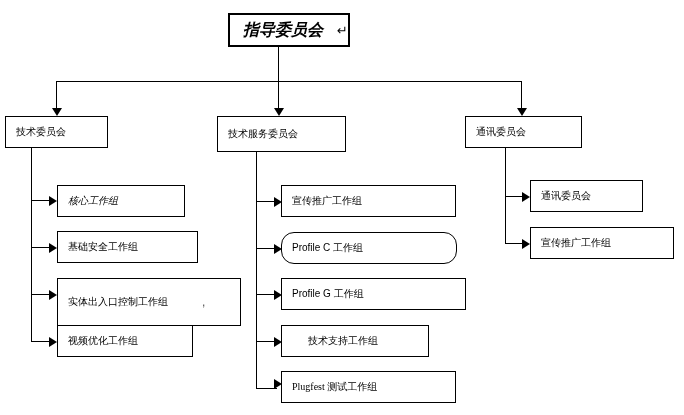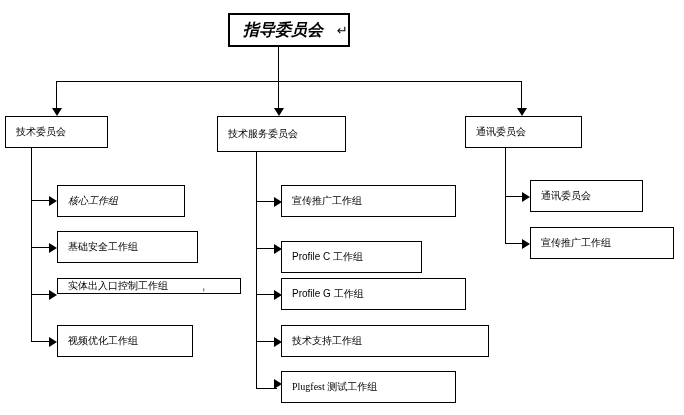--- a/index.html
+++ b/index.html
@@ -120,54 +120,54 @@
   </div>
 
   <div class="line hline" style="left:31px; top:247px; width:21px; height:1px;"></div>
   <div class="arrow-right" style="left:49px; top:243px;"></div>
   <div class="box" style="left:57px; top:231px; width:141px; height:32px;">
     <span class="txt">基础安全工作组</span>
   </div>
 
   <div class="line hline" style="left:31px; top:294px; width:21px; height:1px;"></div>
   <div class="arrow-right" style="left:49px; top:290px;"></div>
-  <div class="box" style="left:57px; top:278px; width:184px; height:16px;gap:20px;">
+  <div class="box" style="left:57px; top:278px; width:184px; height:48px;gap:20px;">
     <span class="txt">实体出入口控制工作组</span>
     <span class="trail-mark">,</span>
   </div>
 
   <div class="line hline" style="left:31px; top:341px; width:21px; height:1px;"></div>
   <div class="arrow-right" style="left:49px; top:337px;"></div>
   <div class="box" style="left:57px; top:325px; width:136px; height:32px;">
     <span class="txt">视频优化工作组</span>
   </div>
 
   <div class="line vline" style="left:256px; top:152px; width:1px; height:236px;"></div>
 
   <div class="line hline" style="left:256px; top:201px; width:21px; height:1px;"></div>
   <div class="arrow-right" style="left:274px; top:197px;"></div>
   <div class="box" style="left:281px; top:185px; width:175px; height:32px;">
     <span class="txt">宣传推广工作组</span>
   </div>
 
   <div class="line hline" style="left:256px; top:248px; width:21px; height:1px;"></div>
   <div class="arrow-right" style="left:274px; top:244px;"></div>
-  <div class="box" style="left:281px; top:241px; width:141px; height:32px;">
+  <div class="box" style="left:281px; top:232px; width:176px; height:32px;border-radius:13px;">
     <span class="txt">Profile C 工作组</span>
   </div>
 
   <div class="line hline" style="left:256px; top:294px; width:21px; height:1px;"></div>
   <div class="arrow-right" style="left:274px; top:290px;"></div>
   <div class="box" style="left:281px; top:278px; width:185px; height:32px;">
     <span class="txt">Profile G 工作组</span>
   </div>
 
   <div class="line hline" style="left:256px; top:341px; width:21px; height:1px;"></div>
   <div class="arrow-right" style="left:274px; top:337px;"></div>
-  <div class="box" style="left:281px; top:325px; width:208px; height:32px;">
+  <div class="box" style="left:281px; top:325px; width:148px; height:32px;padding-left:16px;">
     <span class="txt">技术支持工作组</span>
   </div>
 
   <div class="line hline" style="left:256px; top:388px; width:21px; height:1px;"></div>
   <div class="arrow-right" style="left:274px; top:379px;"></div>
   <div class="box" style="left:281px; top:371px; width:175px; height:32px;font-family:Liberation Serif, serif;">
     <span class="txt">Plugfest 测试工作组</span>
   </div>
 
   <div class="line vline" style="left:505px; top:148px; width:1px; height:96px;"></div>

